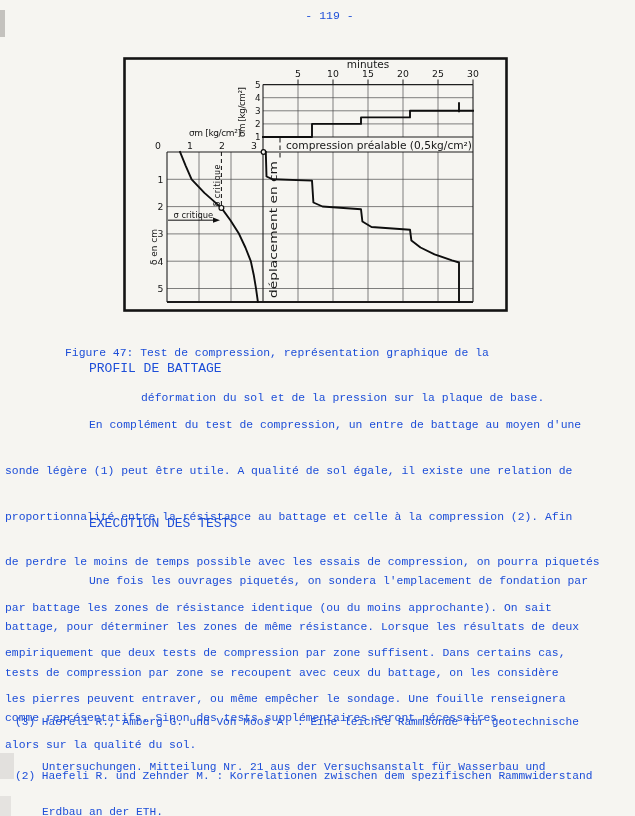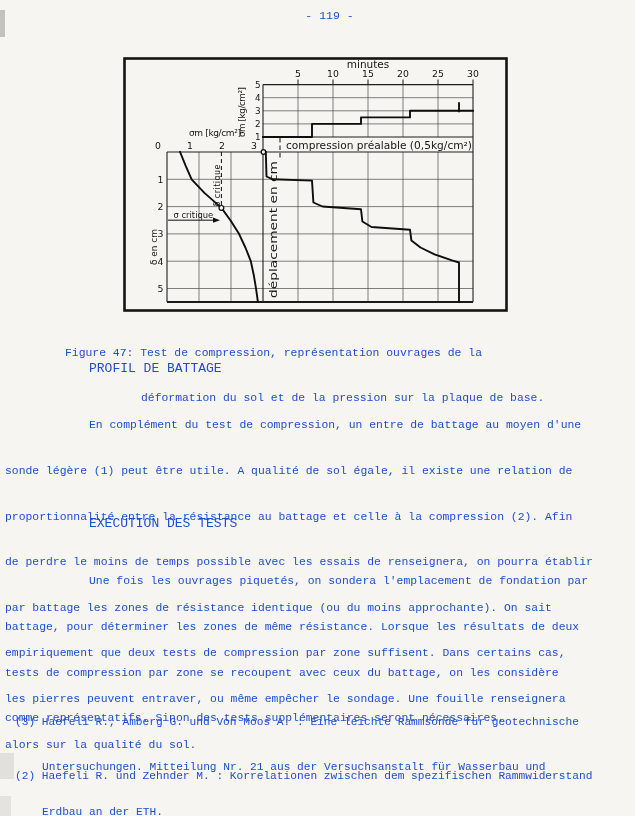--- a/index.html
+++ b/index.html
@@ -143,30 +143,30 @@
 
       <text class="t84" x="50.5" y="160.8">σ critique</text>
       <text class="t8" transform="translate(96.5,149.5) rotate(-90)" textLength="42">δ critique</text>
 
       <text class="t98" x="163" y="91.8" textLength="186" lengthAdjust="spacingAndGlyphs">compression préalable (0,5kg/cm²)</text>
       <text class="t102" transform="translate(153.5,241) rotate(-90)" textLength="137" lengthAdjust="spacingAndGlyphs">déplacement en cm</text>
     </svg>
   </div>
 
   <div class="abs caption" style="top:316px;">
-    <div>Figure 47: Test de compression, représentation ouvrages de la</div>
+    <div>Figure 47: Test de compression, représentation graphique de la</div>
     <div class="cap2">déformation du sol et de la pression sur la plaque de base.</div>
   </div>
 
   <div class="abs heading" style="top:361px;">PROFIL DE BATTAGE</div>
   <div class="abs para" style="top:388px;">
     <div class="ind">En complément du test de compression, un entre de battage au moyen d'une</div>
     <div>sonde légère (1) peut être utile. A qualité de sol égale, il existe une relation de</div>
     <div>proportionnalité entre la résistance au battage et celle à la compression (2). Afin</div>
-    <div>de perdre le moins de temps possible avec les essais de renseignera, on pourra établir</div>
+    <div>de perdre le moins de temps possible avec les essais de compression, on pourra piquetés</div>
     <div>par battage les zones de résistance identique (ou du moins approchante). On sait</div>
     <div>empiriquement que deux tests de compression par zone suffisent. Dans certains cas,</div>
     <div>les pierres peuvent entraver, ou même empêcher le sondage. Une fouille renseignera</div>
     <div>alors sur la qualité du sol.</div>
   </div>
 
   <div class="abs heading" style="top:516px;">EXECUTION DES TESTS</div>
   <div class="abs para" style="top:544px;">
     <div class="ind">Une fois les ouvrages piquetés, on sondera l'emplacement de fondation par</div>
     <div>battage, pour déterminer les zones de même résistance. Lorsque les résultats de deux</div>

